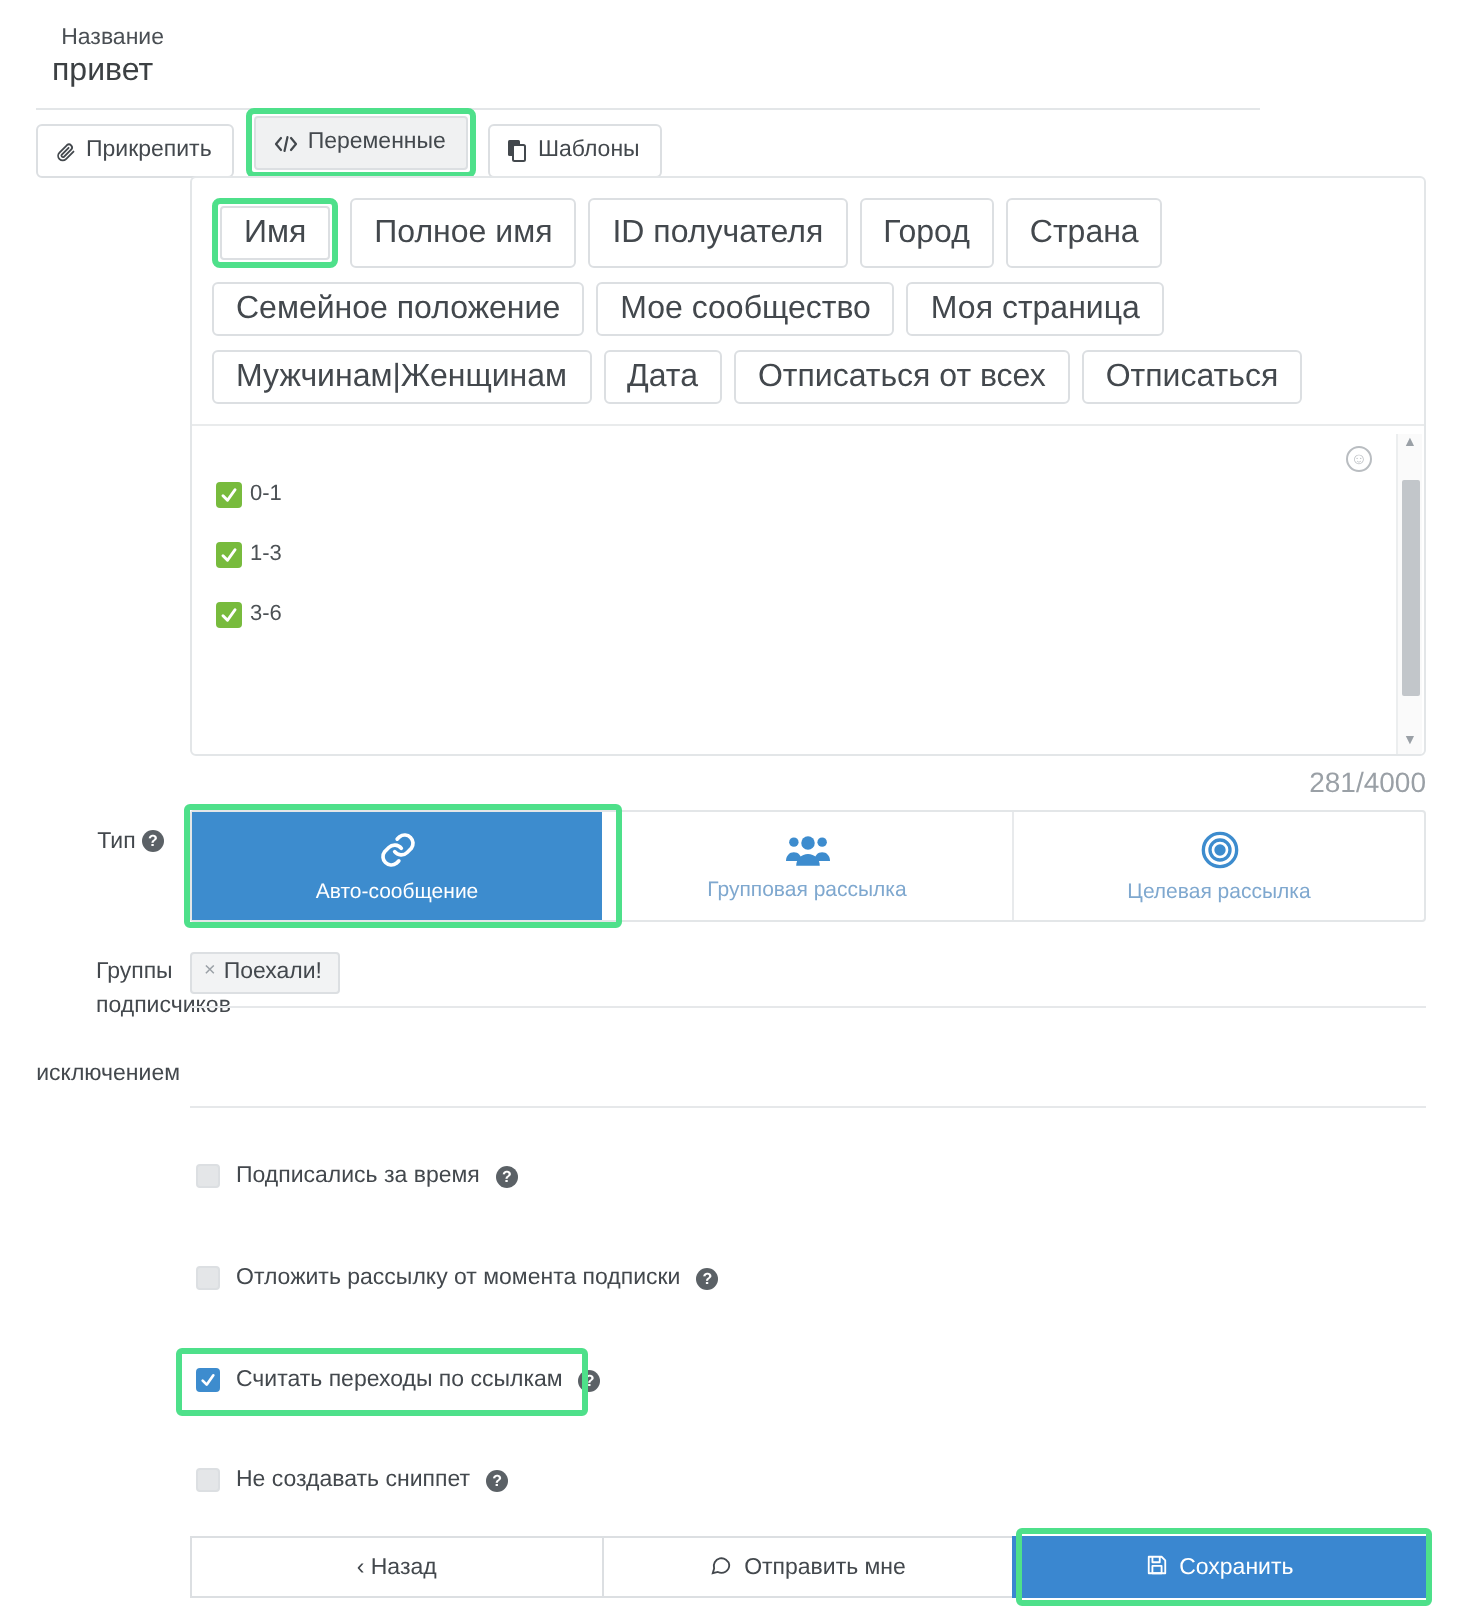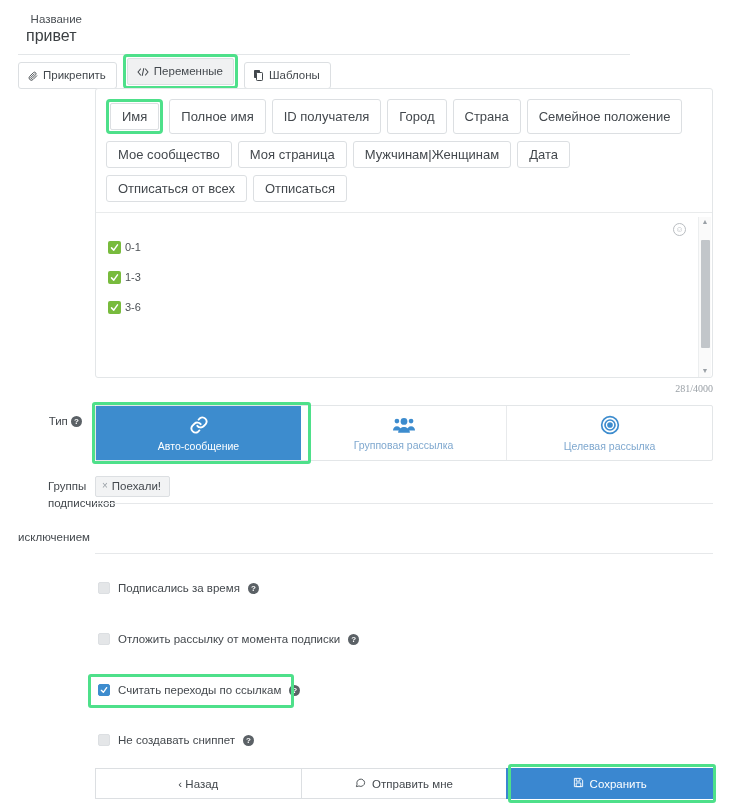--- a/index.html
+++ b/index.html
@@ -53,21 +53,21 @@
   #editor {
     position: absolute; left: 95px; top: 88px; width: 618px; height: 290px;
     border: 1px solid #e3e6e8; border-radius: 3px; background: #fff;
   }
   #vars {
     padding: 10px 10px 4px 10px; display: flex; flex-wrap: wrap;
     gap: 7px 6px; align-content: flex-start;
   }
   .vbtn {
     border: 1px solid #dcdfe2; border-radius: 3px; background: #fff;
-    font-size: 13px; color: #43484d; padding: 6px 11px; cursor: pointer;
+    font-size: 16px; color: #43484d; padding: 6px 11px; cursor: pointer;
     line-height: 13px; white-space: nowrap;
   }
   .vhl { border: 3px solid #4ee08a; border-radius: 4px; padding: 1px; display: inline-block; }
   .vhl > .vbtn { border-radius: 2px; }
 
   #editor-sep { height: 1px; background: #e9ebec; margin: 6px 0 0 0; }
 
   #msgbody {
     position: relative; padding: 12px 26px 8px 12px; font-size: 11px;
     color: #4c5155; line-height: 16px; height: 145px; overflow: hidden;
@@ -90,21 +90,21 @@
   
   #ta-scroll {
     position: absolute; right: 1px; top: 128px; width: 13px; height: 160px;
     background: #fafafa; border-left: 1px solid #eceeef;
     display: flex; flex-direction: column; align-items: center;
   }
   .sb-arrow { font-size: 7px; color: #9aa0a6; line-height: 10px; height: 11px; }
   #sb-thumb { width: 9px; background: #c2c6ca; border-radius: 1px; margin: 12px 0 0 0; flex: 0 0 108px; }
 
   
-  #counter { position: absolute; right: 17px; top: 383px; font-size: 10px; color: #9aa0a6; font-family: Liberation Serif, serif; }
+  #counter { position: absolute; right: 17px; top: 383px; font-size: 14px; color: #9aa0a6; }
 
   
   #type-label { position: absolute; left: 0; top: 415px; width: 82px; text-align: right; font-size: 11.5px; }
   #type-cards {
     position: absolute; left: 95px; top: 405px; width: 618px; height: 56px;
     display: flex; border: 1px solid #e3e6e8; border-radius: 2px; background: #fff;
   }
   .tcard {
     flex: 1; display: flex; flex-direction: column; align-items: center;
     justify-content: center; gap: 5px; font-size: 10.5px; color: #7fa8cf;

